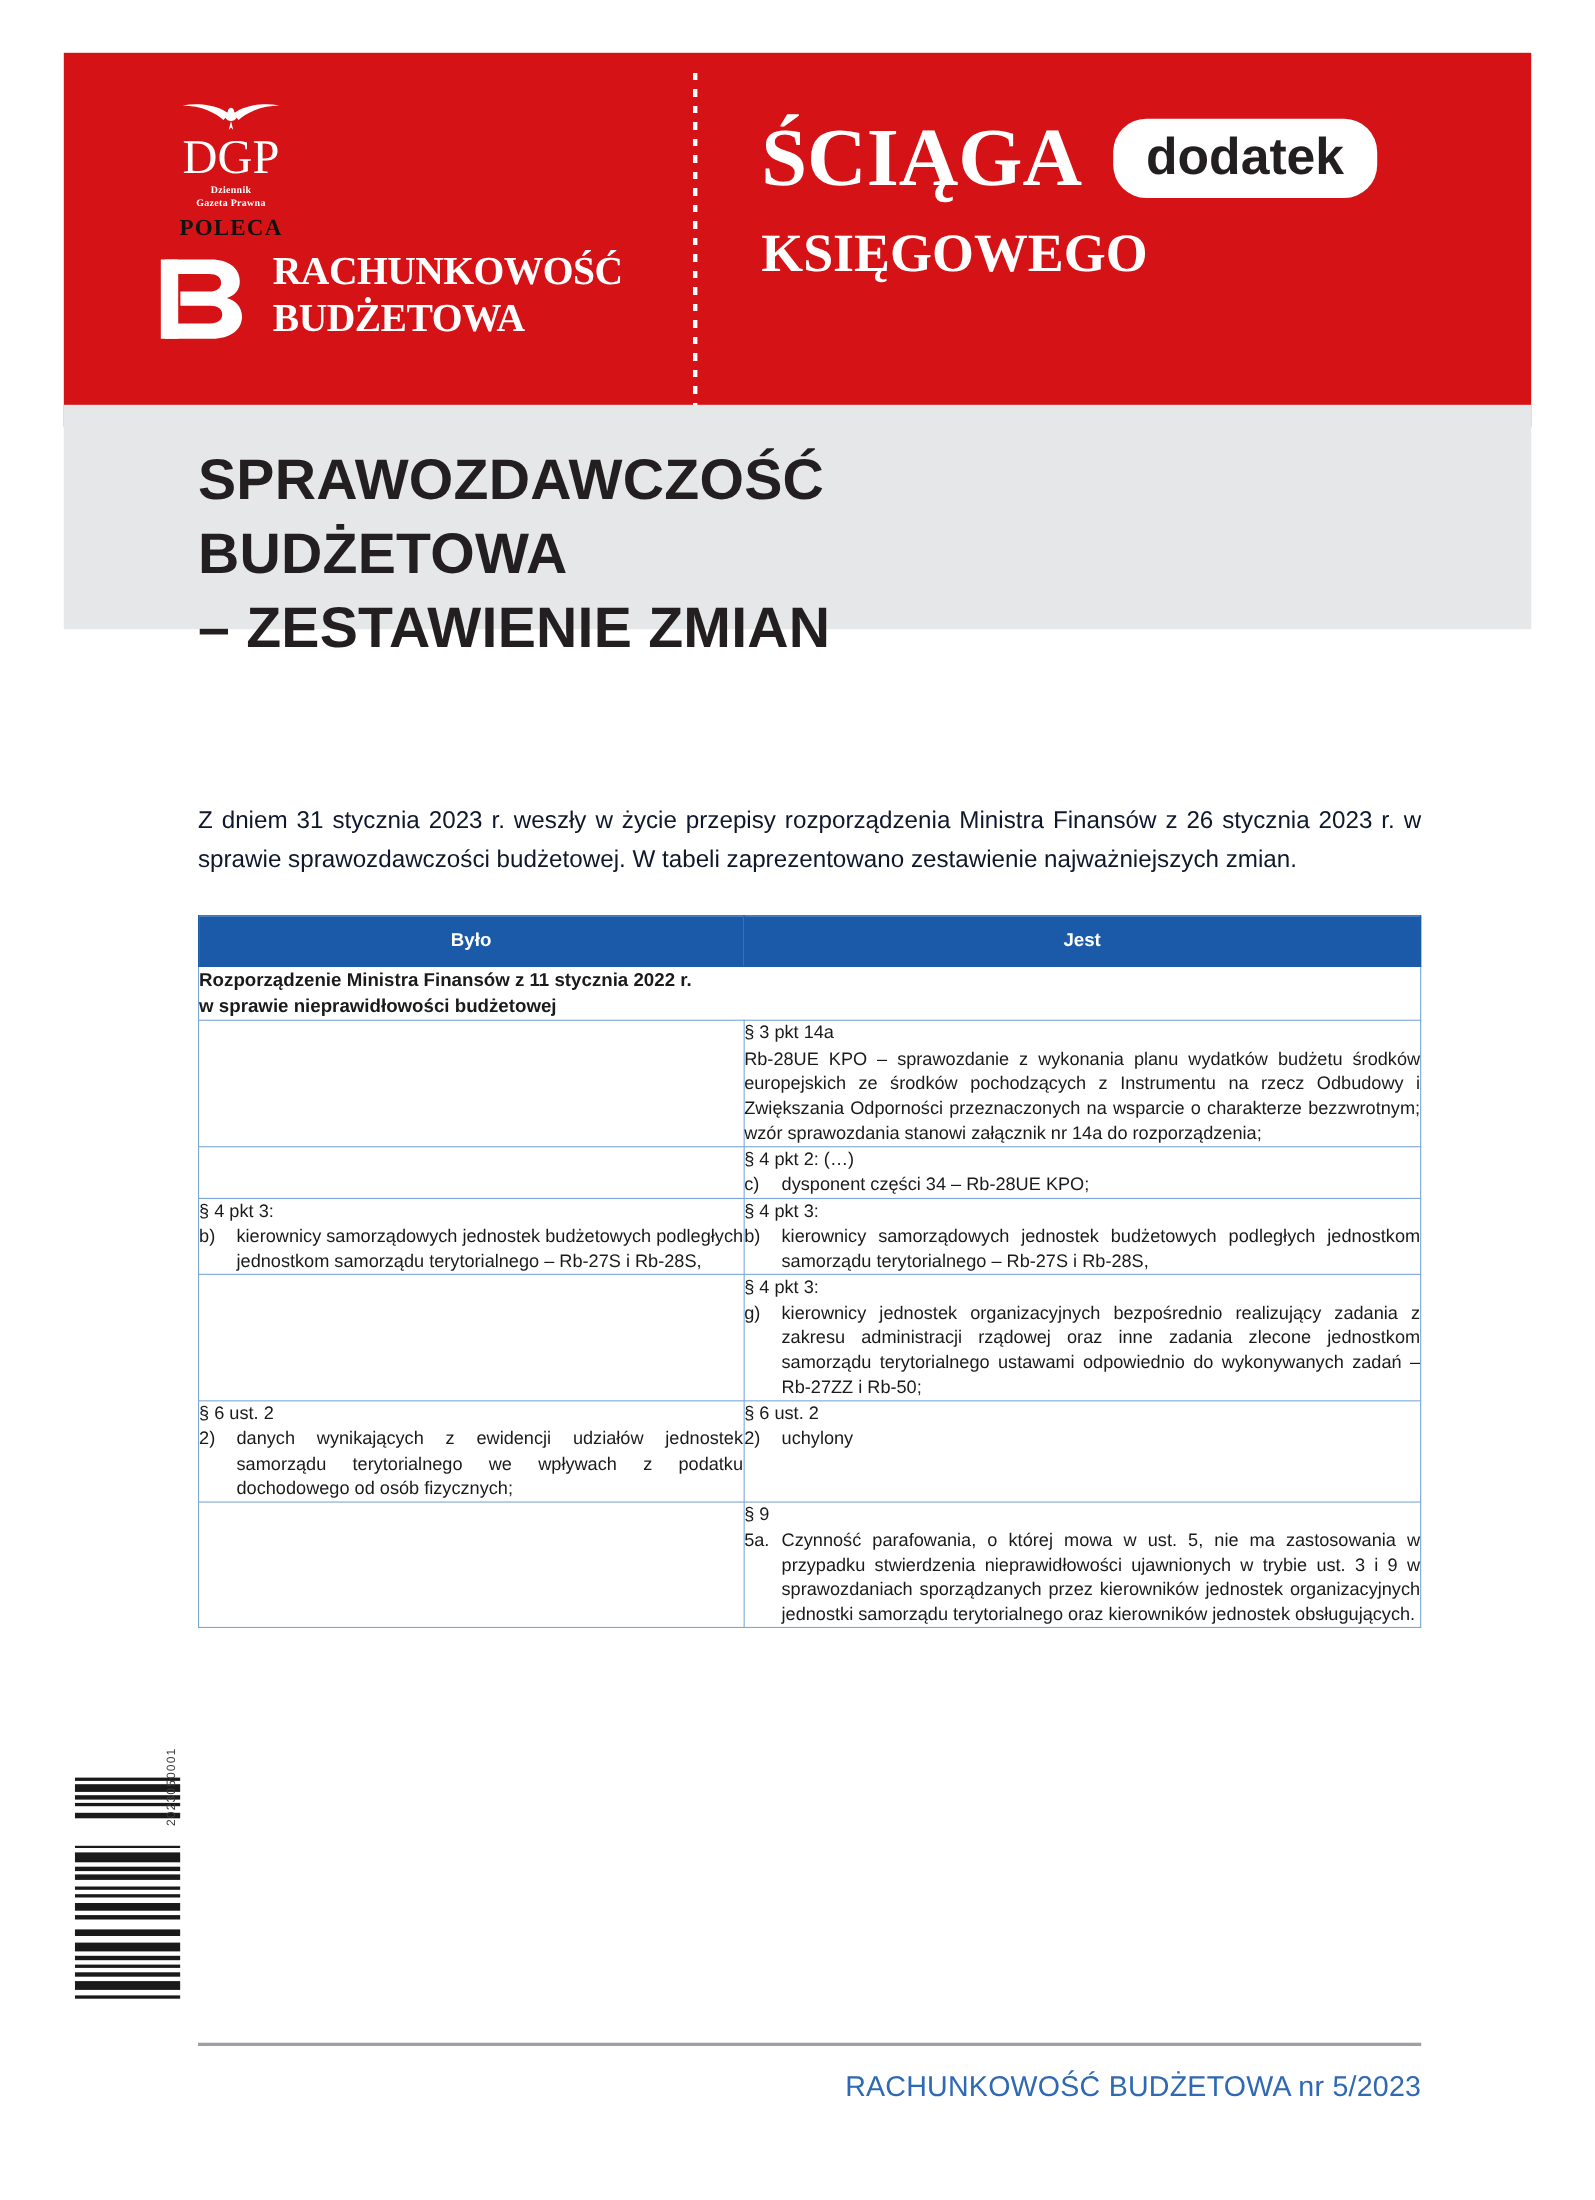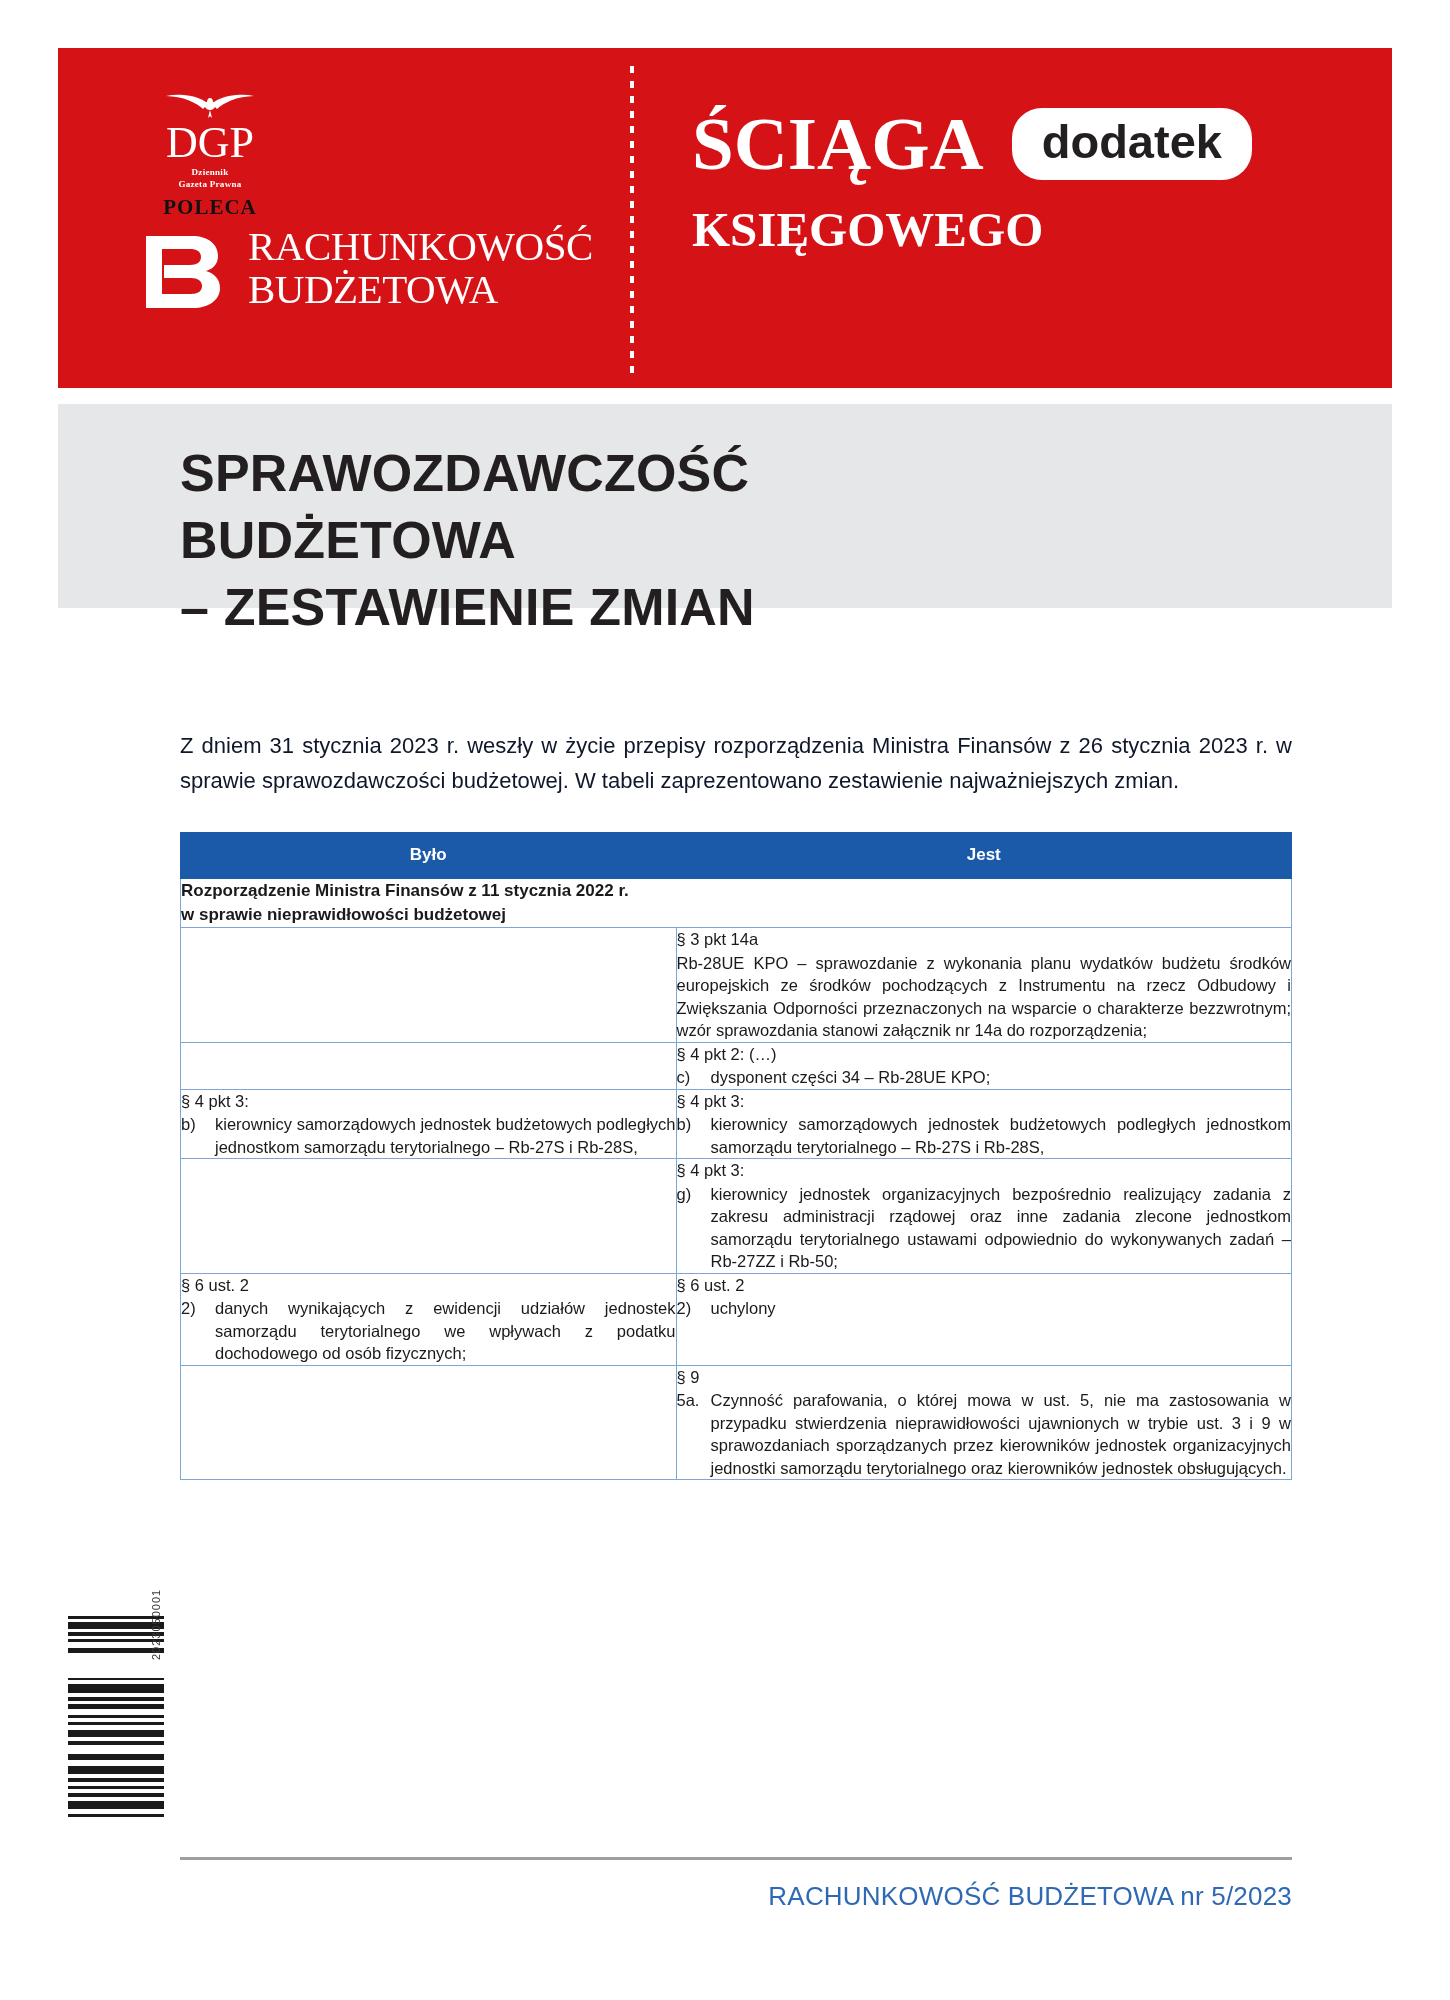--- a/index.html
+++ b/index.html
@@ -109,22 +109,22 @@
   .rb-mark {
     width: 88px;
     height: 80px;
     flex: none;
     margin-right: 14px;
     margin-top: 4px;
   }
   .rb-words {
     font-family: "Liberation Serif", serif;
     color: #ffffff;
-    font-weight: 400;
-    font-size: 41px;
+    font-weight: 700;
+    font-size: 36px;
     line-height: 41px;
     letter-spacing: -0.5px;
   }
   .rb-words div:last-child { margin-top: 2px; }
 
   
   .sciaga-wrap {
     position: absolute;
     left: 62px;
     top: 56px;
@@ -160,21 +160,21 @@
     color: #ffffff;
     font-size: 49px;
     line-height: 84px;
     margin-top: 4px;
   }
 
   
   .title-band {
     position: absolute;
     left: 58px;
-    top: 404px;
+    top: 368px;
     width: 1334px;
     height: 204px;
     background: #e6e7e8;
   }
   .title-band h1 {
     margin: 0;
     position: absolute;
     left: 122px;
     top: 36px;
     font-family: "Liberation Sans", sans-serif;

